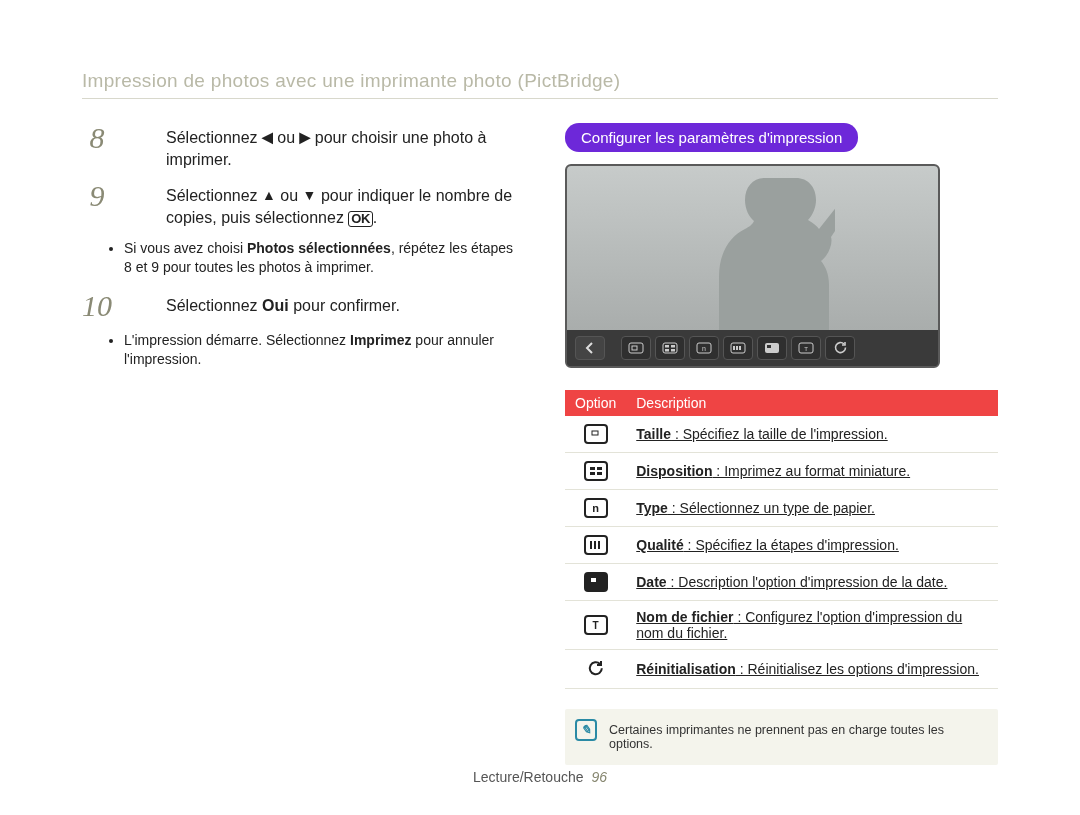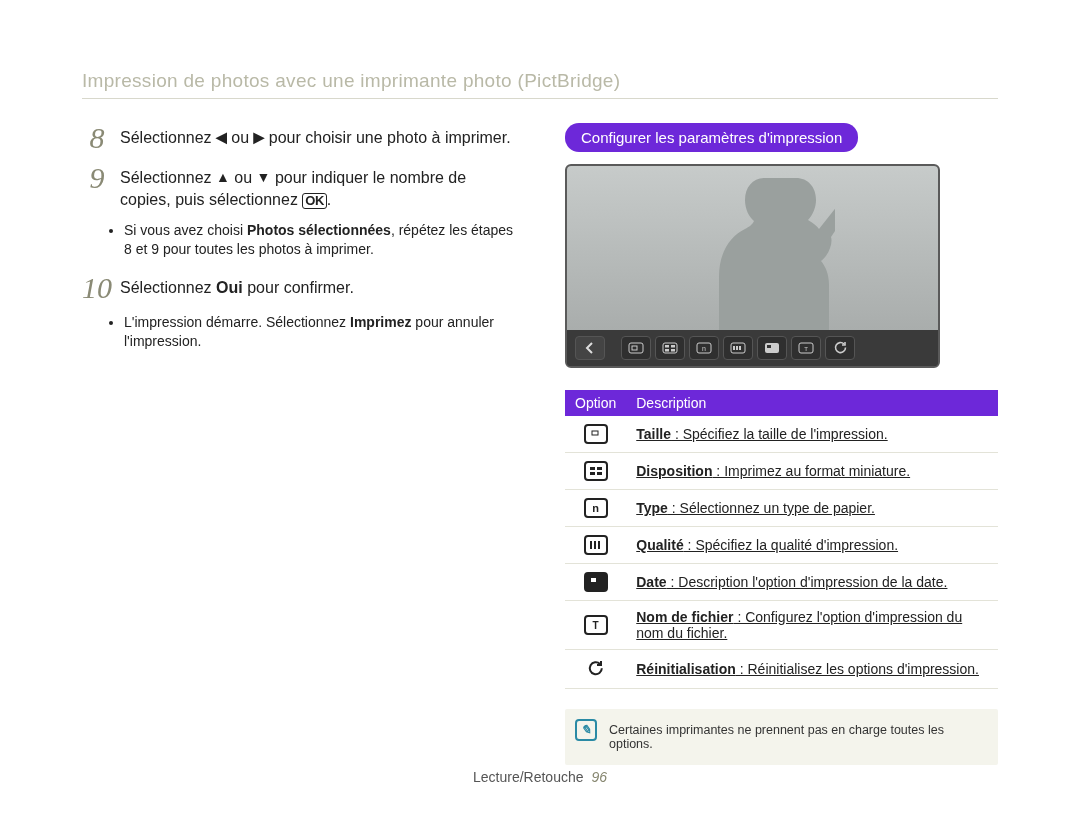--- a/index.html
+++ b/index.html
@@ -5,40 +5,40 @@
   * { box-sizing: border-box; margin: 0; padding: 0; }
   html, body { width: 1080px; height: 815px; background: #fff; font-family: Arial, Helvetica, sans-serif; color: #222; }
   .page { padding: 70px 82px 0 82px; position: relative; height: 100%; }
   .title { color: #b9b9a7; font-size: 19px; letter-spacing: 0.3px; border-bottom: 1px solid #d8d8cc; padding-bottom: 6px; margin-bottom: 24px; font-weight: 400; }
   .cols { display: flex; gap: 50px; }
   .left { flex: 1 1 50%; }
   .right { flex: 1 1 50%; }
 
   .step { display: flex; gap: 8px; margin-bottom: 10px; }
   .step-num { color: #8a8a75; font-style: italic; font-size: 30px; font-family: Georgia, 'Times New Roman', serif; line-height: 1; min-width: 30px; text-align: center; }
-  .step-body { font-size: 16px; line-height: 1.38; padding-top: 4px; }
+  .step-body { font-size: 16px; line-height: 1.38; padding-top: 4px; margin-left: 46px; }
   .step-body .ok { font-weight: bold; font-size: 13px; letter-spacing: -0.5px; border: 1.5px solid #222; border-radius: 3px; padding: 0 2px; display: inline-block; line-height: 1.05; }
   .arrow { display:inline-block; font-weight:bold; font-size:14px; vertical-align: 1px; }
   .substep { list-style: disc; margin: 6px 0 14px 42px; font-size: 14px; color: #222; line-height: 1.35; }
   .substep li { margin-bottom: 2px; }
   b { font-weight: bold; }
 
   .pill { display: inline-block; background: #6d28d9; color: #fff; font-size: 15px; padding: 6px 16px; border-radius: 14px; margin-bottom: 12px; }
 
   .screen { width: 375px; border: 2px solid #5a5a5a; border-radius: 6px; background: #333; margin-bottom: 22px; overflow: hidden; }
   .screen-photo { height: 164px; background: linear-gradient(180deg,#c7cbca 0%,#b5b9b8 60%, #a9adac 100%); position: relative; overflow: hidden; }
   .silhouette { position:absolute; left: 128px; bottom:-10px; width: 140px; height: 180px; }
   .screen-bar { background:#3a3a3a; padding:6px 8px; display:flex; gap:4px; align-items:center; }
   .bar-btn { width:30px; height:24px; background:#2f2f2f; border:1px solid #555; border-radius:4px; display:flex; align-items:center; justify-content:center; }
   .bar-btn.first { background:#444; }
   .bar-btn svg, .bar-btn span { color:#ddd; }
   .spacer { width:8px; }
 
   table.opt { width: 100%; border-collapse: collapse; font-size: 14px; }
-  table.opt thead th { text-align:left; background:#6d28d9; color:#fff; font-weight:400; padding:5px 10px; font-size:14px; }
+  table.opt thead th { text-align:left; background:#ef4444; color:#fff; font-weight:400; padding:5px 10px; font-size:14px; }
   table.opt thead th:first-child { width: 56px; }
   table.opt tbody td { border-bottom: 1px solid #e3e3d8; padding: 8px 10px; vertical-align: middle; text-decoration: underline; }
   table.opt tbody td.ic { text-align:center; }
   .mini-icon { display:inline-flex; width:24px; height:20px; border:2px solid #222; border-radius:4px; align-items:center; justify-content:center; font-size:10px; font-weight:bold; background:#fff; }
   .mini-icon.date { background:#222; color:#fff; border-color:#222; }
   .mini-icon.quality::before { content:""; display:block; width:12px; height:8px; background: repeating-linear-gradient(90deg,#222 0 2px,transparent 2px 4px); }
   .mini-icon.layout { border-width:2px; }
   .mini-icon.reset { border:none; font-size:18px; }
 
   .note { margin-top: 20px; background:#f4f4ec; padding:14px 14px 14px 44px; font-size:12.5px; color:#333; position:relative; border-radius:2px; }
@@ -177,21 +177,21 @@
                   </svg>
                 </span></td>
             <td><b>Disposition</b><span> : Imprimez au format miniature.</span></td>
           </tr>
           <tr>
             <td class="ic"><span class="mini-icon" style="font-size:11px;">n</span></td>
             <td><b>Type</b><span> : Sélectionnez un type de papier.</span></td>
           </tr>
           <tr>
             <td class="ic"><span class="mini-icon quality"></span></td>
-            <td><b>Qualité</b><span> : Spécifiez la qualité d'impression.</span></td>
+            <td><b>Qualité</b><span> : Spécifiez la étapes d'impression.</span></td>
           </tr>
           <tr>
             <td class="ic"><span class="mini-icon date">
                   <svg width="10" height="8" viewBox="0 0 10 8">
                     <rect x="0" y="0" width="5" height="4" fill="#fff"></rect>
                   </svg>
                 </span></td>
             <td><b>Date</b><span> : Description l'option d'impression de la date.</span></td>
           </tr>
           <tr>

